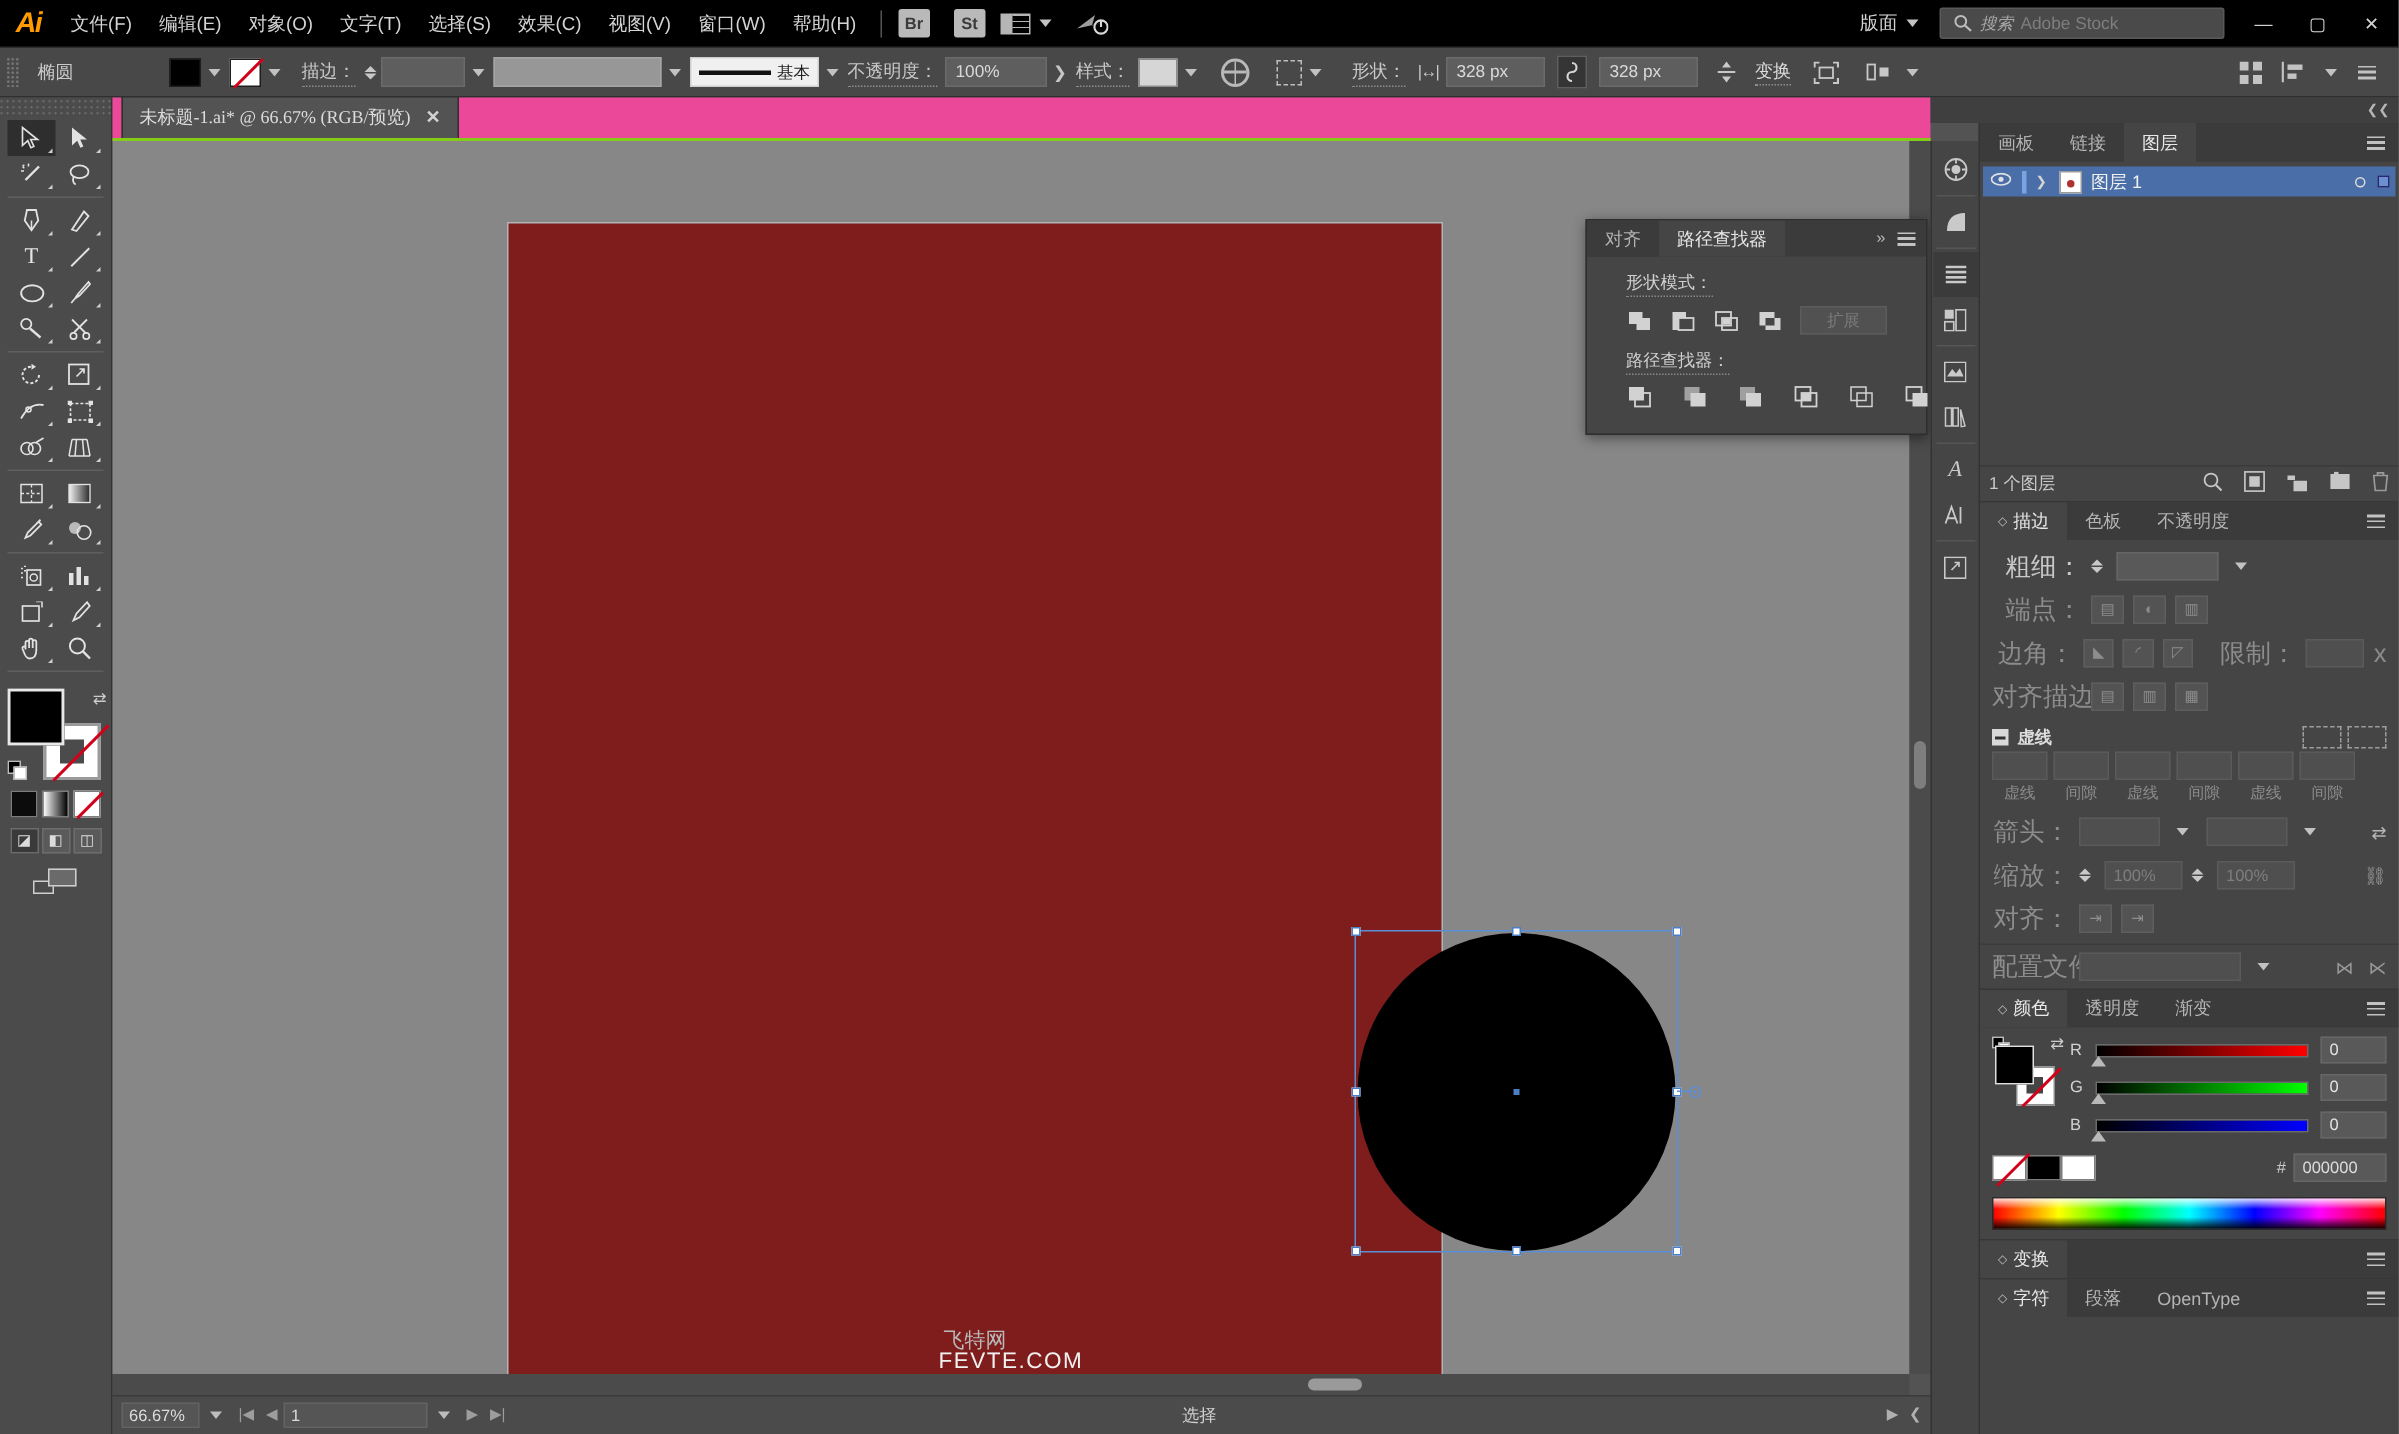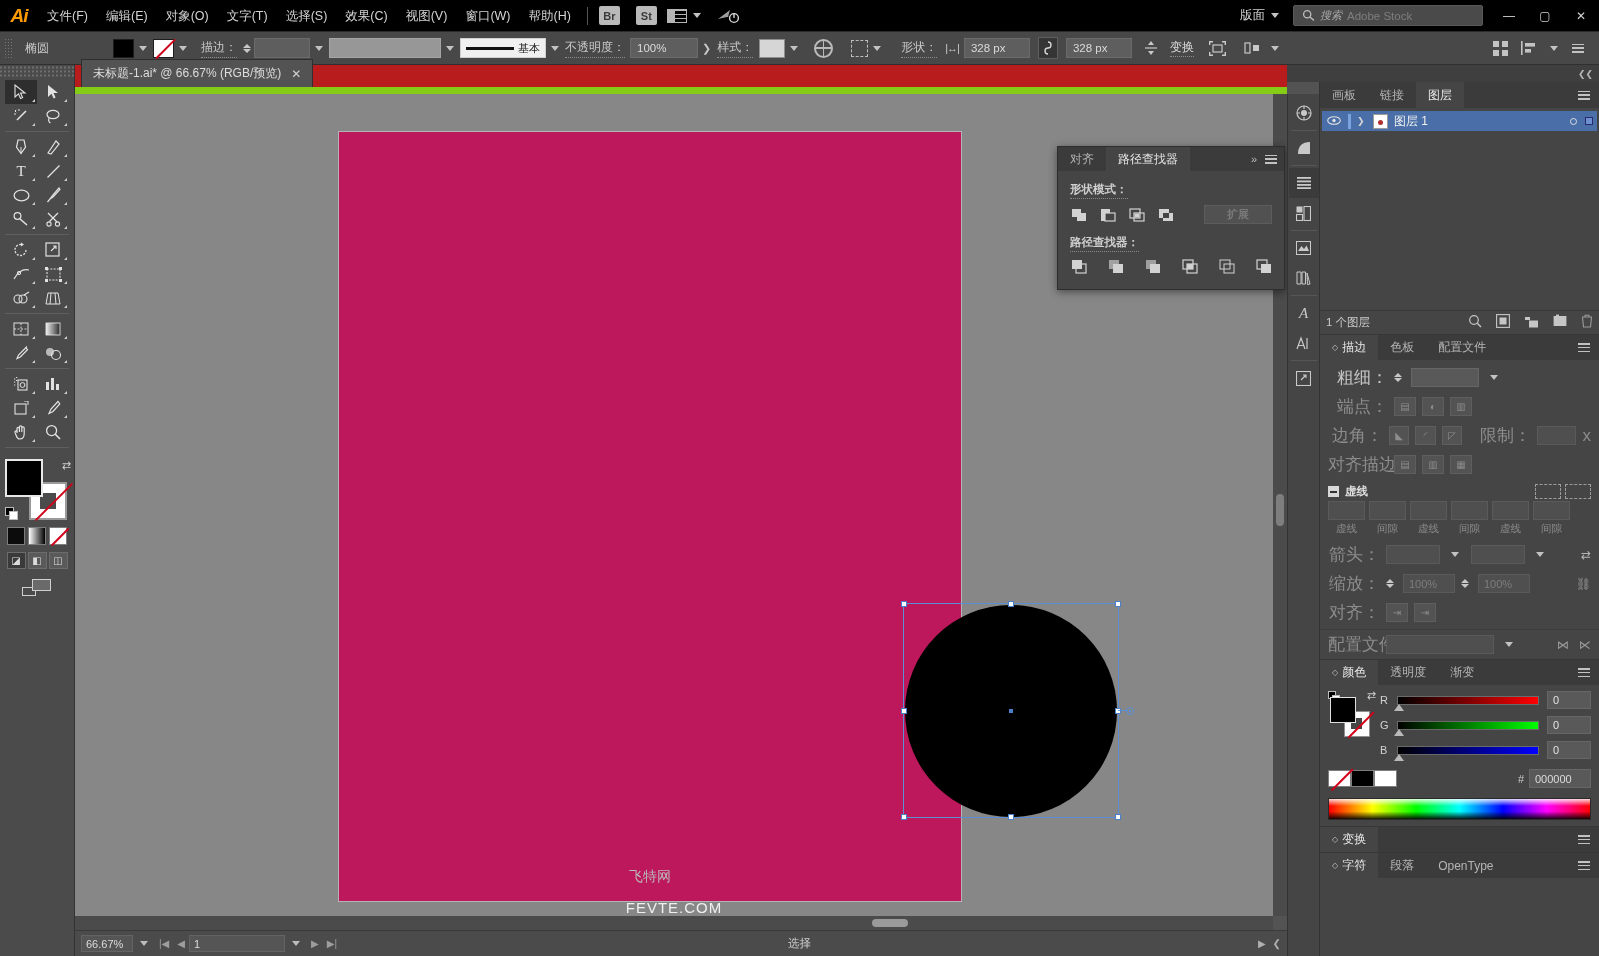--- a/index.html
+++ b/index.html
@@ -151,37 +151,37 @@
   .draw-btn.on { background: #3a3a3a; }
   .screen-row { display: flex; justify-content: center; margin-top: 10px; }
   .screen-ico { width: 30px; height: 17px; position: relative; }
   .screen-ico i { position: absolute; border: 1.3px solid #cfcfcf; }
   .screen-ico i:first-child { left: 0; bottom: 0; width: 14px; height: 9px; }
   .screen-ico i:last-child { left: 10px; top: 0; width: 19px; height: 12px; background: #6a6a6a; }
 
   
   .tabstrip {
     position: absolute; left: 75px; top: 65px; width: 1212px; height: 29px;
-    background: #b91c1c; border-bottom: 7px solid #84cc16; display: flex; align-items: flex-end;
+    background: #ec4899; border-bottom: 2px solid #84cc16; display: flex; align-items: flex-end; font-family: Liberation Serif, serif;
   }
   .doctab {
     height: 28px; background: #535353; display: flex; align-items: center; gap: 10px;
     padding: 0 11px; margin-left: 6px; color: #dcdcdc; font-size: 12px;
     border: 1px solid #2f2f2f; border-bottom: none;
   }
   .doctab .close { color: #d2d2d2; font-size: 12px; font-weight: bold; }
 
   
   .canvasarea {
     position: absolute; left: 75px; top: 94px; width: 1198px; height: 822px;
     background: #878787; overflow: hidden;
   }
   .artboard {
-    position: absolute; left: 264px; top: 38px; width: 622px; height: 769px;
-    background: #be185d; box-shadow: 0 0 0 1px #b4b4b4;
+    position: absolute; left: 264px; top: 55px; width: 622px; height: 769px;
+    background: #7f1d1d; box-shadow: 0 0 0 1px #b4b4b4;
   }
   .shape {
     position: absolute; left: 566px; top: 473px; width: 212px; height: 212px;
     border-radius: 50%; background: #000; 
   }
   .selbox {
     position: absolute; left: 564px; top: 471px; width: 216px; height: 215px;
     border: 1px solid #5a8fd6;
   }
   .handle { position: absolute; width: 6px; height: 6px; background: #fff; border: 1px solid #4a7fc8; }
@@ -225,21 +225,21 @@
   
   .pf-panel {
     position: absolute; left: 1057px; top: 146px; width: 228px; height: 144px;
     background: #454545; border: 1px solid #2e2e2e; box-shadow: 0 2px 8px rgba(0,0,0,.45);
   }
   .pf-tabrow { display: flex; align-items: stretch; height: 24px; background: #3b3b3b; }
   .pf-tab { padding: 0 12px; display: flex; align-items: center; font-size: 12px;
     color: #b4b4b4; background: #3b3b3b; }
   .pf-tab.active { background: #454545; color: #e6e6e6; }
   .pf-tabright { margin-left: auto; display: flex; align-items: center; gap: 8px; padding: 0 7px; color: #bdbdbd; font-size: 11px; }
-  .pf-body { padding: 8px 12px 0; font-weight: bold; }
+  .pf-body { padding: 8px 26px 0; }
   .pf-sec { color: #cfcfcf; font-size: 11.5px; border-bottom: 1px dotted #888;
     display: inline-block; padding-bottom: 1px; margin-bottom: 6px; }
   .pf-row { display: flex; align-items: center; gap: 10px; margin-bottom: 8px; }
   .pf-btn { width: 19px; height: 18px; position: relative; }
   .pf-exp { margin-left: auto; background: #515151; border: 1px solid #5c5c5c; color: #7a7a7a;
     font-size: 11px; height: 19px; width: 68px; display: flex; align-items: center; justify-content: center; }
 
   
   .dock-icons {
     position: absolute; left: 1287px; top: 94px; width: 32px; height: 862px;
@@ -981,21 +981,21 @@
       </span>
     </div>
 
     <div class="panel-sec">
       <div class="sec-tabs">
         <div class="ptab active">
           <span class="diamond">◇</span>
           <span>描边</span>
         </div>
         <div class="ptab">色板</div>
-        <div class="ptab">配置文件</div>
+        <div class="ptab">不透明度</div>
         <div class="ptab-menu">
           <span class="hamb">
               <i></i>
               <i></i>
               <i></i>
             </span>
         </div>
       </div>
 
       <div class="row" style="padding-top:6px">

